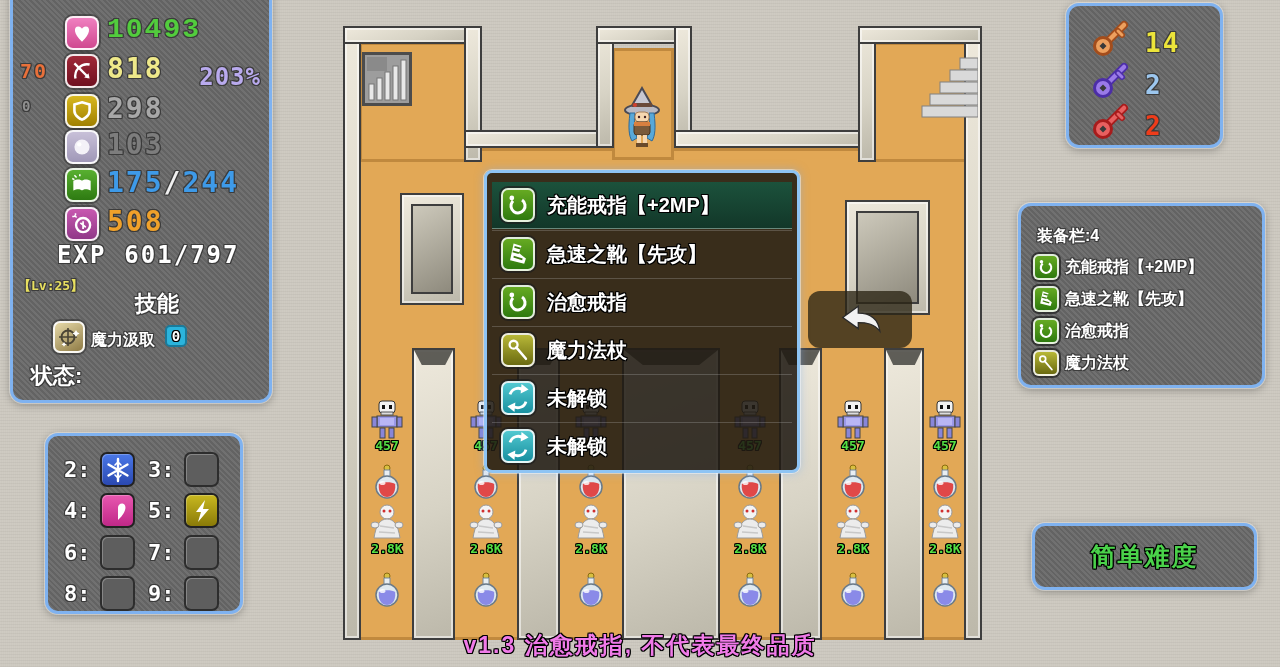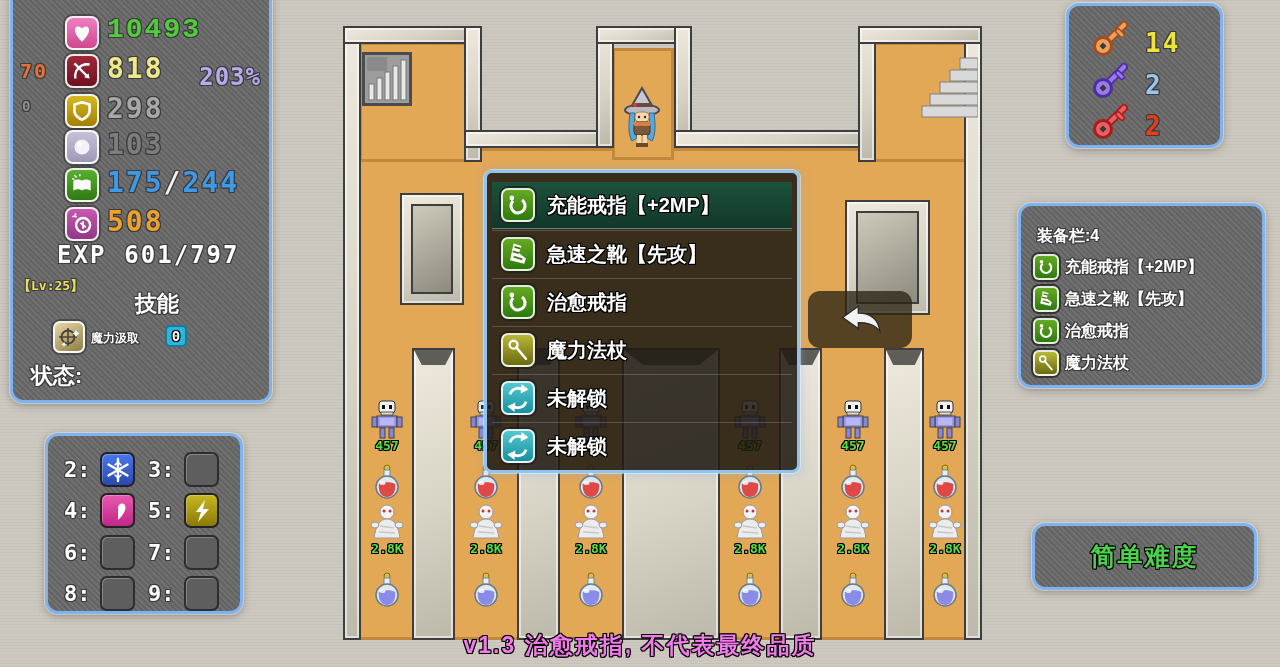--- a/index.html
+++ b/index.html
@@ -576,21 +576,21 @@
 
   <div class="abs cjk o1" style="left:0;top:300px;width:100%;text-align:center;font-size:22px;margin-left:16px;">技能</div>
   <div class="abs" style="left:40px;top:332px;width:32px;height:32px;border-radius:7px;border:2px solid rgba(255,255,255,.9);box-shadow:0 0 0 2px rgba(50,50,50,.55);background:linear-gradient(150deg,#e6d9a8,#8f7b45);display:flex;align-items:center;justify-content:center;">
     <svg width="24" height="24" viewBox="0 0 24 24">
         <circle cx="11" cy="12" r="6.5" fill="none" stroke="#4a4435" stroke-width="2"></circle>
         <path d="M11 3 V21 M2 12 H20" stroke="#4a4435" stroke-width="1.6"></path>
         <path d="M19 5 l1.3 2.2 L22.6 8.5 l-2.3 1.3 L19 12 l-1.3-2.2 L15.4 8.5 l2.3-1.3 Z" fill="#fff"></path>
         <path d="M7 17 l.9 1.5 1.6.9 -1.6.9 L7 21.8 l-.9-1.5 -1.6-.9 1.6-.9 Z" fill="#fff"></path>
       </svg>
   </div>
-  <div class="abs cjk o1" style="left:78px;top:341px;font-size:12px;">魔力汲取</div>
+  <div class="abs cjk o1" style="left:78px;top:341px;font-size:16px;">魔力汲取</div>
   <div class="abs" style="left:152px;top:336px;width:22px;height:22px;background:#2cb4dc;border:2px solid #1a7a9a;border-radius:5px;display:flex;align-items:center;justify-content:center;">
     <span class="num o2" style="font-size:14px;color:#fff;letter-spacing:0;">0</span>
   </div>
 
   <div class="abs cjk o1" style="left:18px;top:372px;font-size:22px;">状态:</div>
 </div>
 
 <div class="panel" style="left:1066px;top:3px;width:157px;height:145px;">
   <div class="abs" style="left:22px;top:12px;">
     <svg width="40" height="40" viewBox="0 0 40 40">

